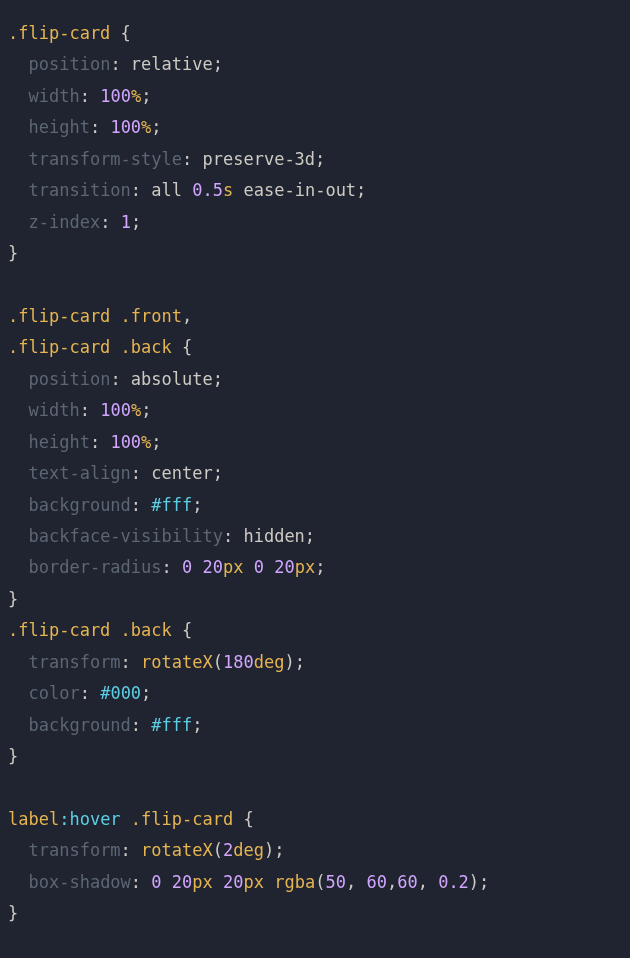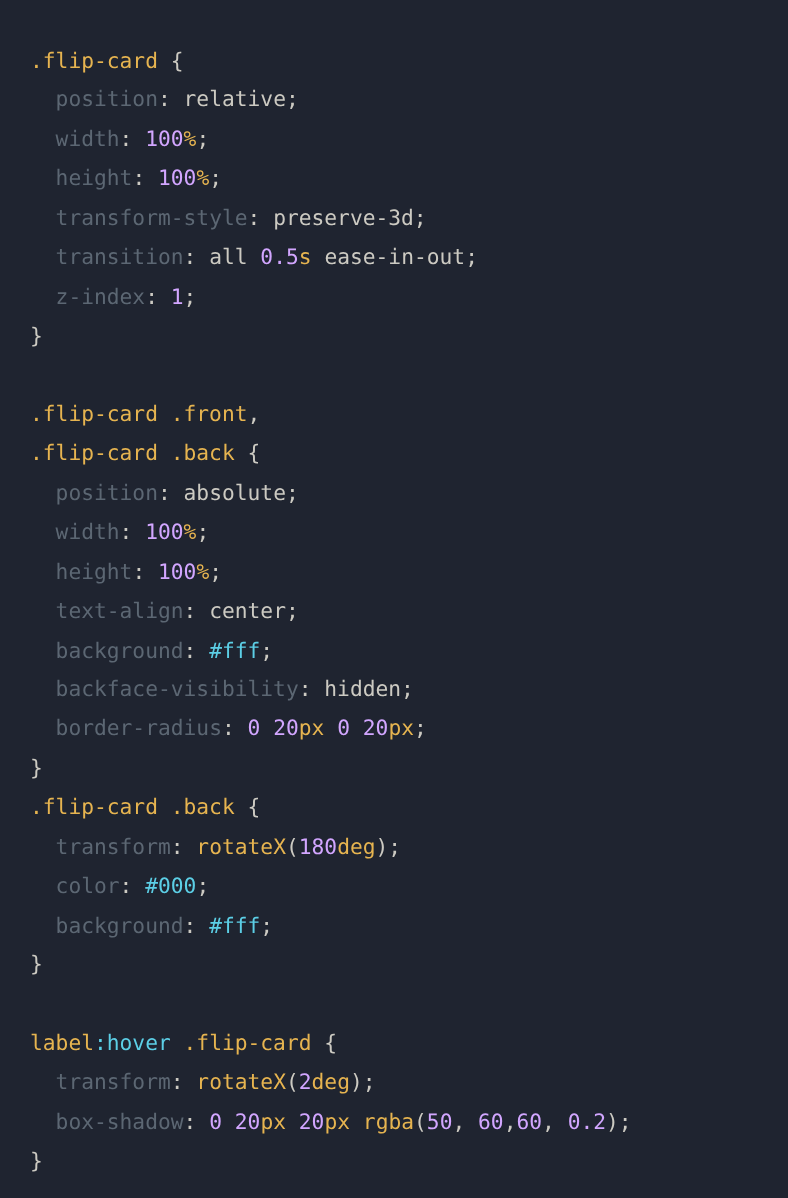--- a/index.html
+++ b/index.html
@@ -7,21 +7,21 @@
     padding: 18px 8px;
     background: #1f2430;
     font-family: "Menlo", "Consolas", "Monaco", monospace;
     font-size: 17px;
     line-height: 1.85;
     color: #cccac2;
     width: 630px;
     box-sizing: border-box;
   }
   pre {
-    margin: 16px;
+    margin: 0;
     white-space: pre;
   }
   .sel   { color: #e6b450; }      
   .prop  { color: #5c6773; }      
   .punc  { color: #cccac2; }      
   .str   { color: #cccac2; }      
   .num   { color: #d2a6ff; }      
   .unit  { color: #e6b450; }      
   .hex   { color: #5ccfe6; }      
   .func  { color: #e6b450; }      

